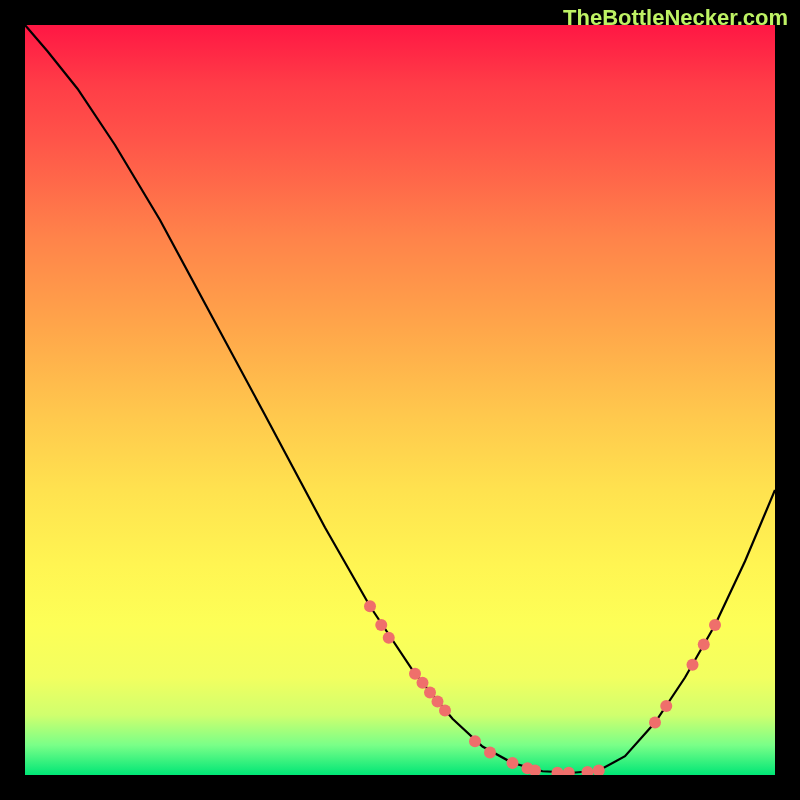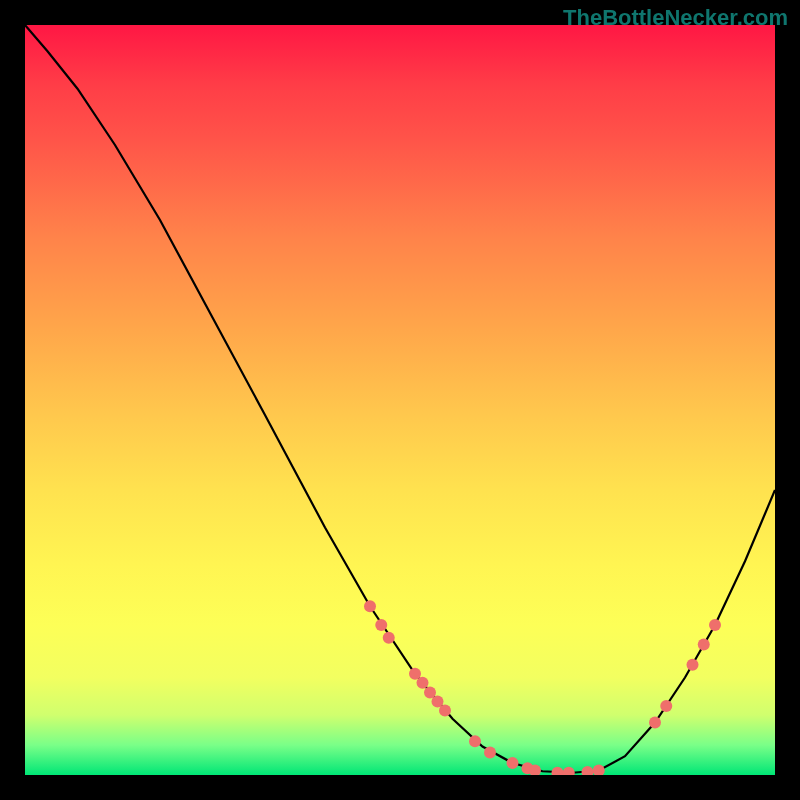--- a/index.html
+++ b/index.html
@@ -11,21 +11,21 @@
   .chart-container {
     width: 800px;
     height: 800px;
     position: relative;
     background: #000;
   }
   .watermark {
     position: absolute;
     top: 5px;
     right: 12px;
-    color: #0f766e;
+    color: #bef264;
     font-size: 22px;
     font-weight: bold;
     z-index: 10;
   }
   .plot-area {
     position: absolute;
     left: 25px;
     top: 25px;
     width: 750px;
     height: 750px;

